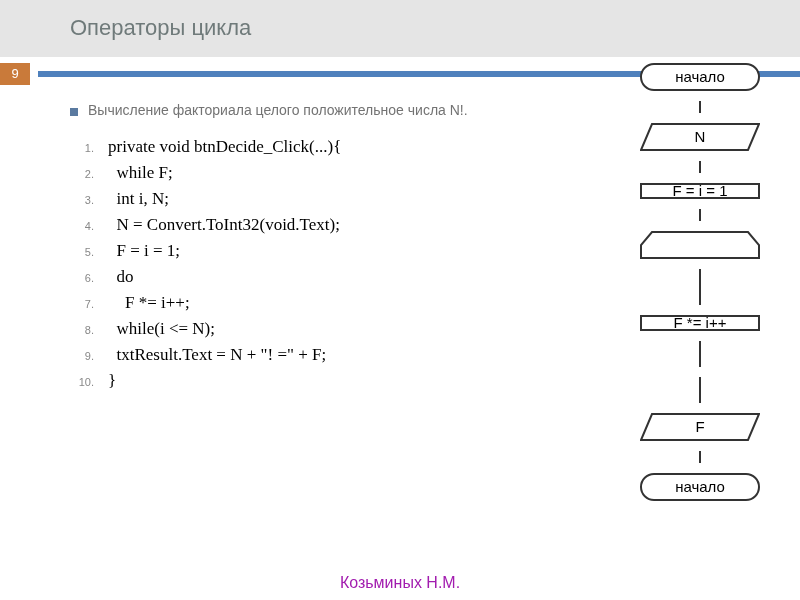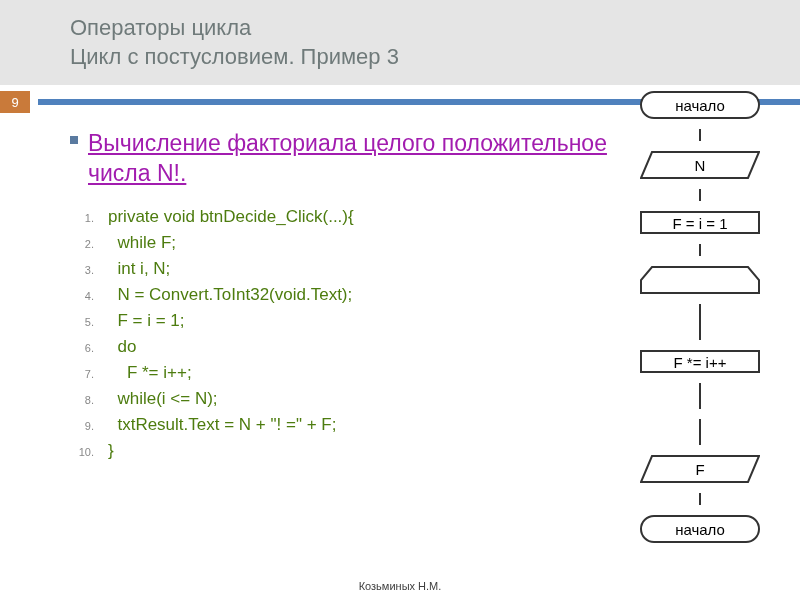--- a/index.html
+++ b/index.html
@@ -6,49 +6,48 @@
   body { width: 800px; height: 600px; font-family: "Segoe UI", Arial, sans-serif; background: #fff; position: relative; overflow: hidden; }
   .header { background: #e5e5e5; padding: 14px 50px 14px 70px; }
   .title { font-size: 22px; color: #6f7a7a; font-weight: 400; line-height: 1.3; }
   .divider-bar { display: flex; align-items: center; margin-top: 6px; }
   .page-num-box { background: #c97a3a; color: #fff; font-size: 13px; width: 30px; height: 22px; display: flex; align-items: center; justify-content: center; }
   .blue-bar { background: #4f81bd; height: 6px; flex: 1; margin-left: 8px; }
   .content { display: flex; padding: 16px 20px 0 70px; }
   .left-col { flex: 1; padding-right: 10px; }
   .intro { display: flex; align-items: flex-start; margin-bottom: 18px; }
   .bullet-sq { width: 8px; height: 8px; background: #5a7aa0; margin-top: 7px; margin-right: 10px; flex-shrink: 0; }
-  .intro-text { font-size: 23px; color: #a21caf; line-height: 1.3; text-decoration: underline; }
+  .intro-text { font-size: 14px; color: #737373; line-height: 1.3; }
   .code-list { list-style: none; counter-reset: line; }
   .code-list li { display: flex; align-items: baseline; margin-bottom: 6px; }
   .linenum { font-size: 11px; color: #888; width: 24px; text-align: right; margin-right: 14px; font-family: Arial, sans-serif; }
   .linenum::after { content: "."; }
-  .codetext { font-family: Liberation Sans, sans-serif; font-size: 17px; color: #4d7c0f; white-space: pre; }
+  .codetext { font-family: Liberation Serif, serif; font-size: 17px; color: #000000; white-space: pre; }
   .right-col { width: 160px; padding-top: 0; margin-top: -38px; }
   .flowchart { display: flex; flex-direction: column; align-items: center; gap: 10px; }
   .fc-term { border: 2px solid #333; border-radius: 14px; width: 120px; height: 28px; display: flex; align-items: center; justify-content: center; font-size: 15px; background: #fff; }
   .fc-io { width: 120px; height: 28px; position: relative; display: flex; align-items: center; justify-content: center; font-size: 15px; background: #fff; }
   .fc-io svg { position: absolute; top: 0; left: 0; width: 100%; height: 100%; }
   .fc-io span { position: relative; z-index: 1; }
-  .fc-proc { border: 2px solid #333; width: 120px; height: 23px; display: flex; align-items: flex-end; justify-content: center; font-size: 15px; background: #fff; }
+  .fc-proc { border: 2px solid #333; width: 120px; height: 16px; display: flex; align-items: center; justify-content: center; font-size: 15px; background: #fff; }
   .fc-loop-top, .fc-loop-bot { width: 120px; height: 28px; position: relative; display: flex; align-items: center; justify-content: center; font-size: 15px; background: #fff; }
   .fc-loop-top svg, .fc-loop-bot svg { position: absolute; top: 0; left: 0; width: 100%; height: 100%; }
   .fc-loop-top span, .fc-loop-bot span { position: relative; z-index: 1; }
   .fc-conn { width: 2px; background: #333; }
   .fc-conn-sm { height: 12px; }
   .fc-conn-md { height: 26px; }
   .fc-conn-lg { height: 36px; }
-  .footer { position: absolute; bottom: 8px; left: 0; width: 100%; text-align: center; font-size: 11px; color: #404040; }
+  .footer { position: absolute; bottom: 8px; left: 0; width: 100%; text-align: center; font-size: 16px; color: #a21caf; }
 </style>
 </head>
 <body>
 
 <div class="header">
   <div class="title">
     <span>Операторы цикла</span><br>
-    <span>Цикл c постусловием. Пример 3</span>
   </div>
 </div>
 
 <div class="divider-bar">
   <div class="page-num-box">9</div>
   <div class="blue-bar"></div>
 </div>
 
 <div class="content">
   <div class="left-col">

